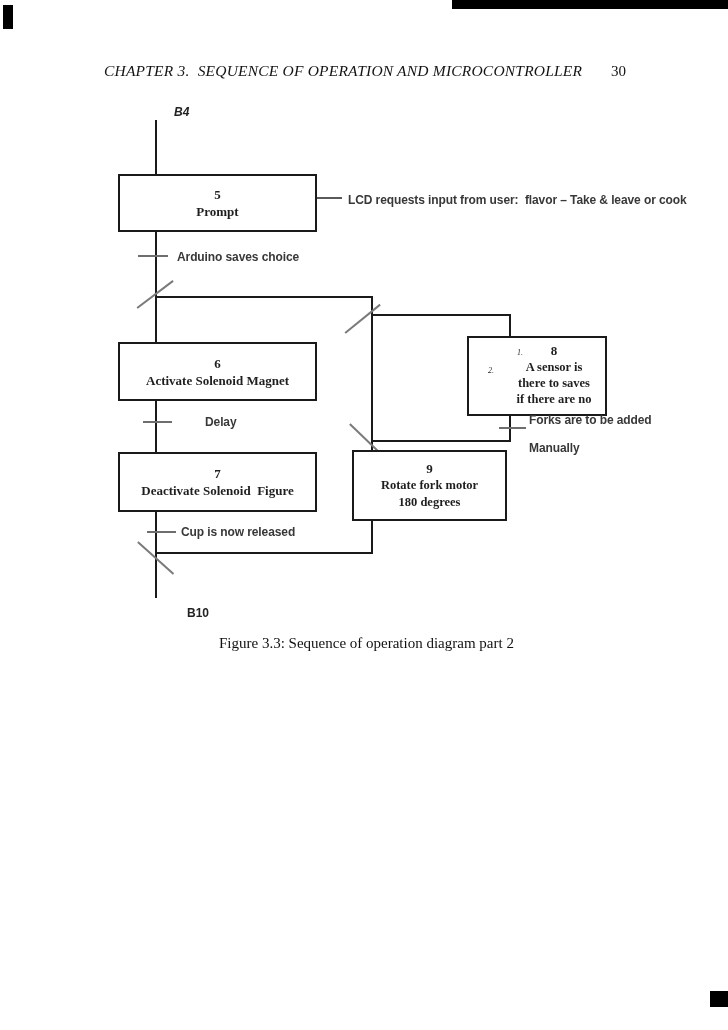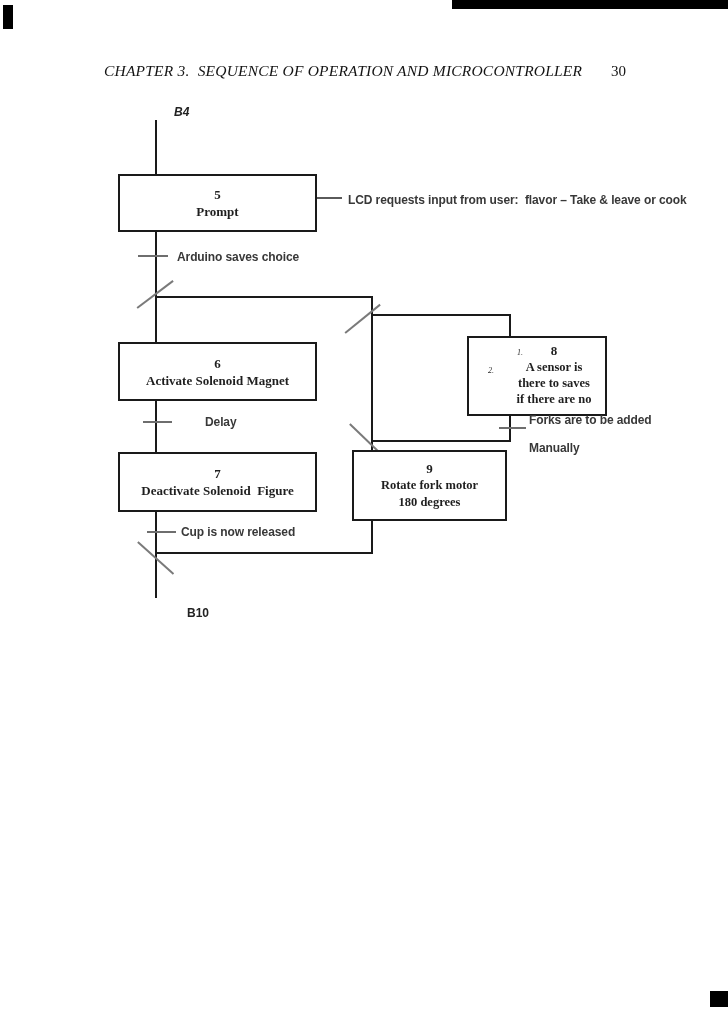--- a/index.html
+++ b/index.html
@@ -115,14 +115,15 @@
     <div>180 degrees</div>
   </div>
 
   <div class="ann" style="left:348px;top:193px;">LCD requests input from user:  flavor – Take &amp; leave or cook</div>
   <div class="ann" style="left:177px;top:250px;">Arduino saves choice</div>
   <div class="ann" style="left:177px;top:415px;margin-left:28px;">Delay</div>
   <div class="ann" style="left:181px;top:525px;text-align:right;">Cup is now released</div>
   <div class="ann" style="left:529px;top:413px;">Forks are to be added</div>
   <div class="ann" style="left:529px;top:441px;">Manually</div>
 
+  <div id="caption">Figure 3.3: Sequence of operation diagram part 2</div>
 
 </div>
 
 </body></html>

